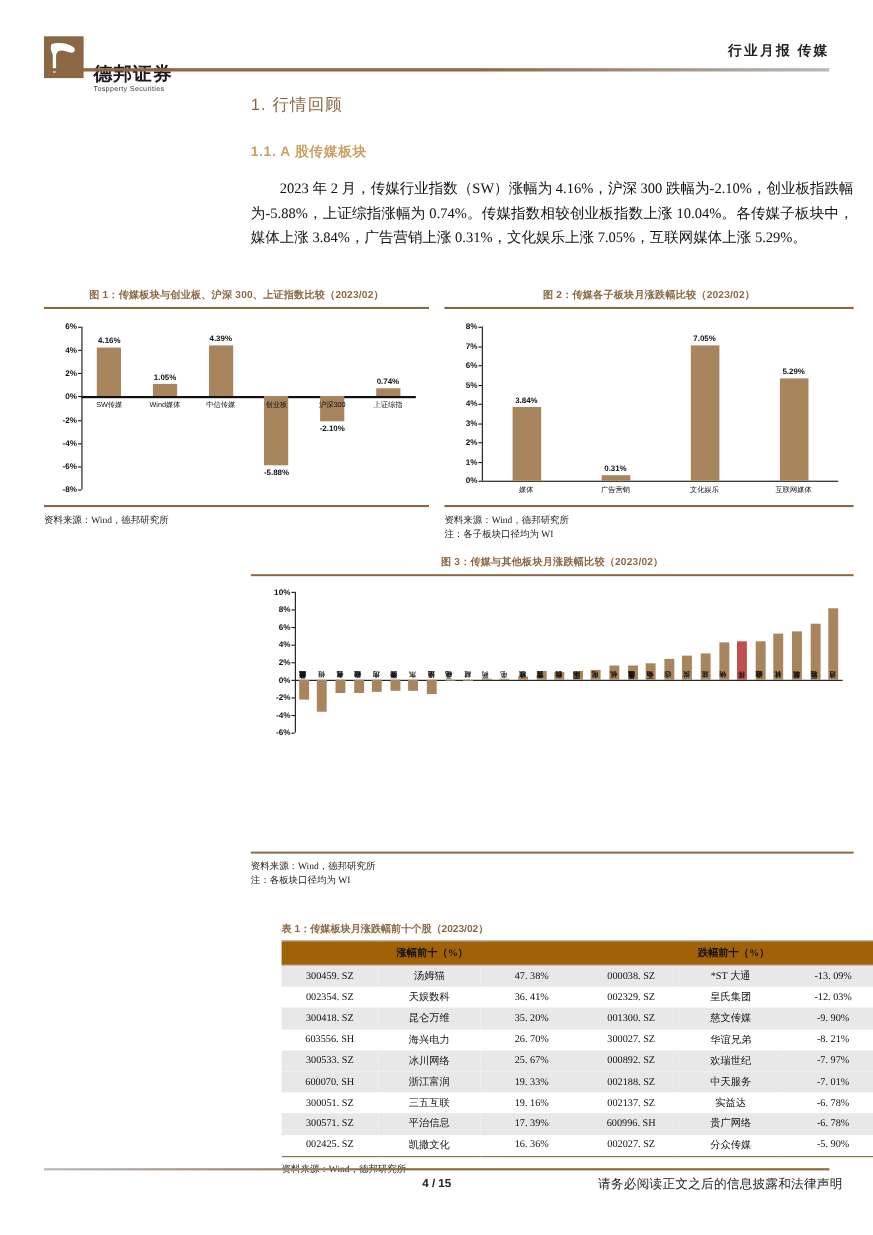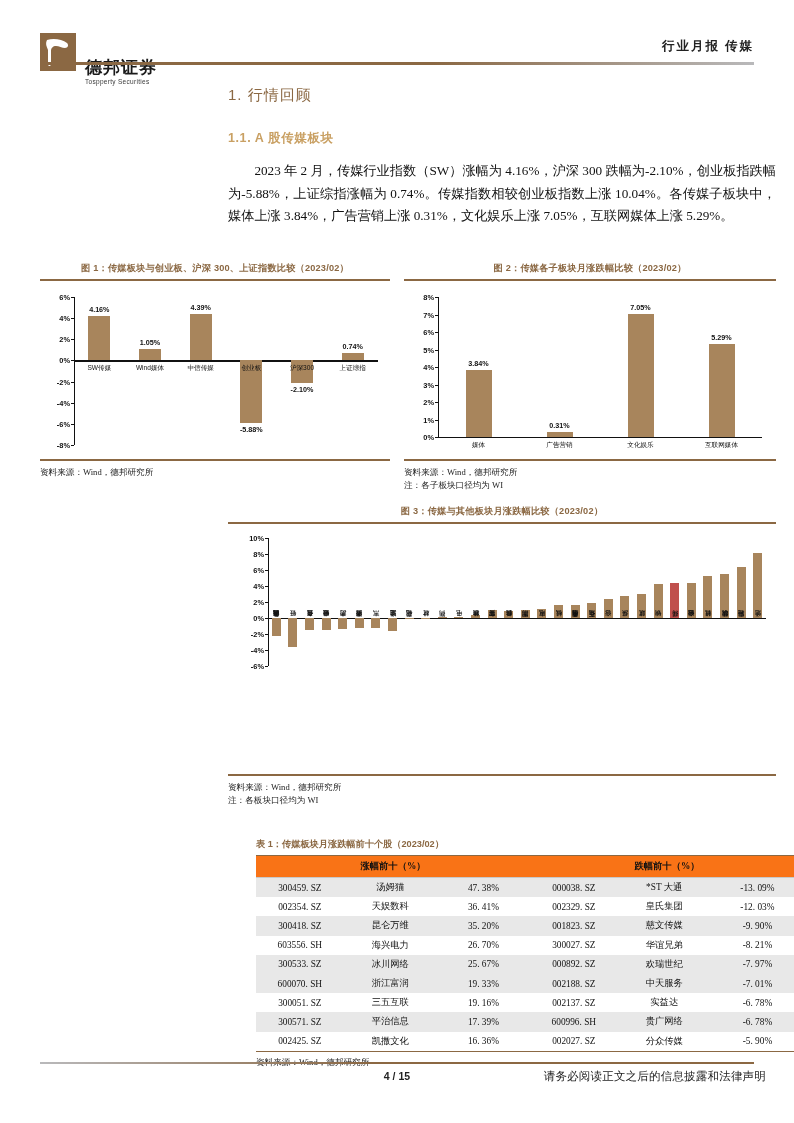--- a/index.html
+++ b/index.html
@@ -98,21 +98,21 @@
     font-family: "Liberation Serif", serif;
   }
   
   .tbl-wrap { position: absolute; left: 228px; top: 838px; width: 548px; margin-left: 28px; }
   .tbl-title {
     font-family: "Liberation Sans", sans-serif;
     font-size: 9.2px; font-weight: bold; color: #8B6843; margin-bottom: 4px;
   }
   table { border-collapse: collapse; width: 100%; font-size: 9.3px; }
   thead th {
-    background: #f97316; color: #111; font-weight: bold; text-align: center;
+    background: #a16207; color: #111; font-weight: bold; text-align: center;
     padding: 4px 2px; border-top: 1.6px solid #8B6843; border-bottom: 1px solid #c9c9c9;
     font-family: "Liberation Serif", serif;
   }
   tbody td {
     text-align: center; padding: 3.1px 2px; color: #111;
     font-family: "Liberation Serif", serif;
   }
   tbody tr.alt td { background: #e8e8e8; }
   tbody tr:last-child td { border-bottom: 1.6px solid #8B6843; }
   .col-code { width: 16%; }
@@ -374,21 +374,21 @@
           <td class="col-name">天娱数科</td>
           <td class="col-pct">36. 41%</td>
           <td class="col-code">002329. SZ</td>
           <td class="col-name">皇氏集团</td>
           <td class="col-pct">-12. 03%</td>
         </tr>
         <tr class="alt">
           <td class="col-code">300418. SZ</td>
           <td class="col-name">昆仑万维</td>
           <td class="col-pct">35. 20%</td>
-          <td class="col-code">001823. SZ</td>
+          <td class="col-code">001300. SZ</td>
           <td class="col-name">慈文传媒</td>
           <td class="col-pct">-9. 90%</td>
         </tr>
         <tr>
           <td class="col-code">603556. SH</td>
           <td class="col-name">海兴电力</td>
           <td class="col-pct">26. 70%</td>
           <td class="col-code">300027. SZ</td>
           <td class="col-name">华谊兄弟</td>
           <td class="col-pct">-8. 21%</td>

